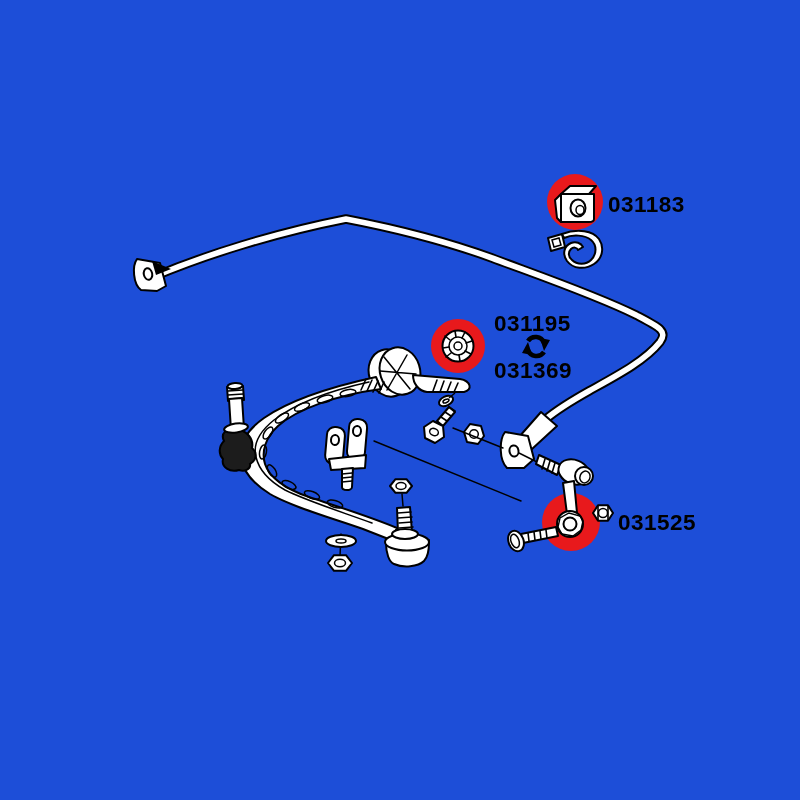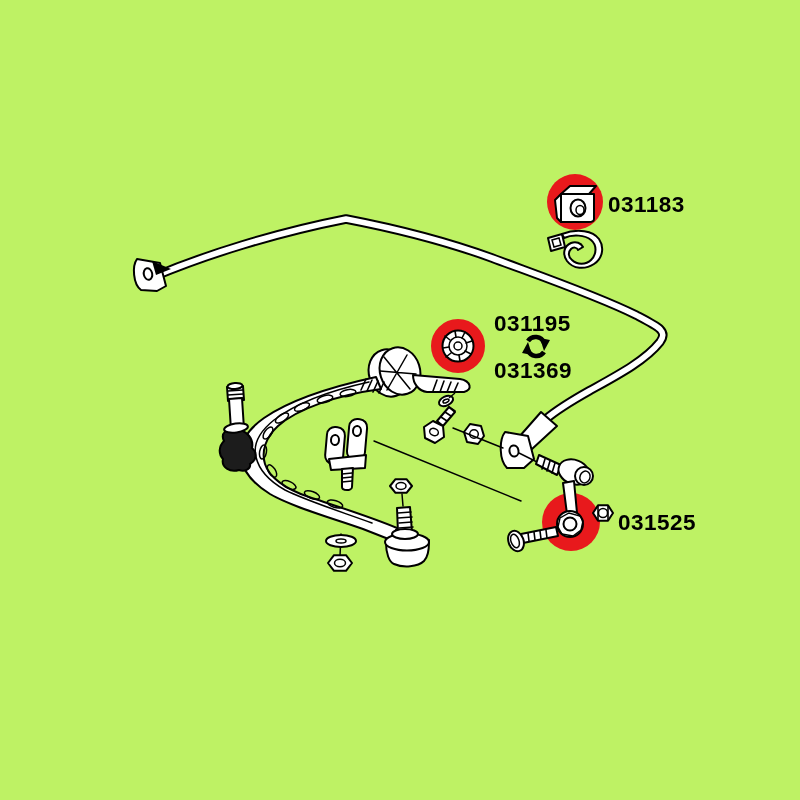--- a/index.html
+++ b/index.html
@@ -1,16 +1,16 @@
 <!DOCTYPE html>
 <html><head>
 <meta charset="utf-8">
 <style>
   html,body{margin:0;padding:0;background:#fff;}
-  .stage{width:800px;height:800px;background:#bef264;position:relative;overflow:hidden;}
+  .stage{width:800px;height:800px;background:#1d4ed8;position:relative;overflow:hidden;}
   svg{display:block;}
   .ln{fill:none;stroke:#000;stroke-width:2;stroke-linecap:round;stroke-linejoin:round;}
   .wh{fill:#fff;stroke:#000;stroke-width:2;stroke-linecap:round;stroke-linejoin:round;}
   .thin{fill:none;stroke:#000;stroke-width:1.5;stroke-linecap:round;}
   .tick{fill:none;stroke:#000;stroke-width:1.6;stroke-linecap:round;}
   .pn{font-family:"Liberation Sans",sans-serif;font-weight:700;font-size:22.5px;fill:#000;letter-spacing:.5px;}
 </style>
 </head>
 <body>
 

